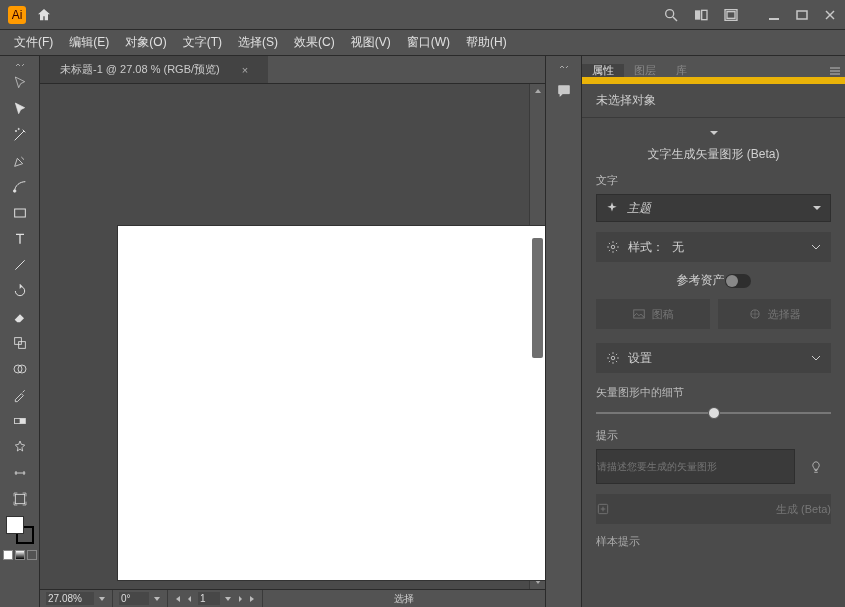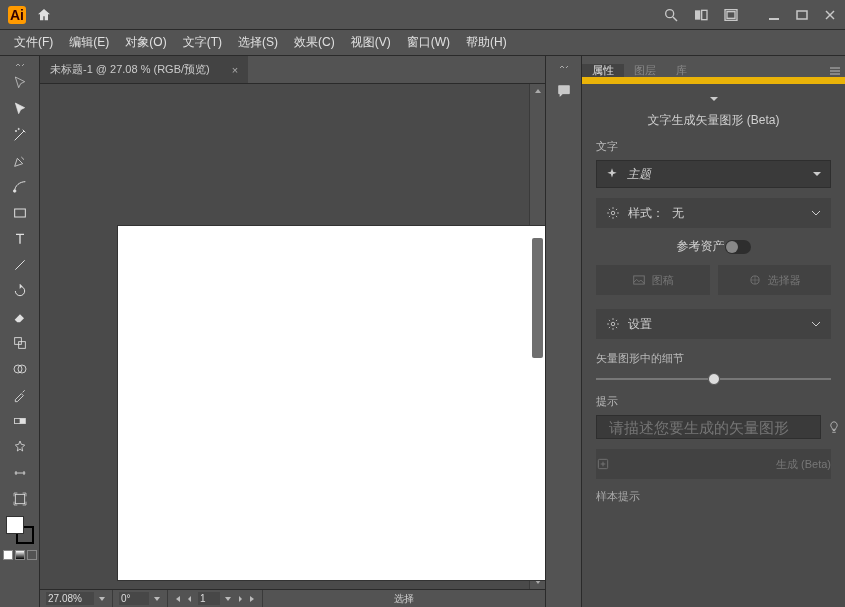--- a/index.html
+++ b/index.html
@@ -1,21 +1,21 @@
 <!DOCTYPE html>
 <html><head>
 <meta charset="utf-8">
 <style>
 * { margin: 0; padding: 0; box-sizing: border-box; font-family: "Microsoft YaHei", sans-serif; }
 body { background: #535353; color: #d0d0d0; font-size: 12px; overflow: hidden; width: 845px; height: 607px; }
 .app { display: flex; flex-direction: column; height: 607px; width: 845px; }
 
 
 .titlebar { height: 30px; background: #535353; display: flex; align-items: center; padding: 0 8px; border-bottom: 1px solid #2a2a2a; }
-.ai-logo { width: 18px; height: 18px; background: #ff9a00; border-radius: 3px; color: #330000; font-weight: bold; font-size: 14px; display: flex; align-items: center; justify-content: center; margin-right: 10px; }
+.ai-logo { width: 18px; height: 18px; background: #ff9a00; border-radius: 3px; color: #330000; font-weight: normal; font-size: 12px; display: flex; align-items: center; justify-content: center; margin-right: 10px; }
 .home-icon { width: 16px; height: 16px; fill: #e0e0e0; }
 .titlebar-spacer { flex: 1; }
 .titlebar-right { display: flex; align-items: center; gap: 14px; }
 .tb-icon { width: 16px; height: 16px; fill: #c8c8c8; cursor: pointer; }
 .win-controls { display: flex; gap: 14px; margin-left: 14px; }
 .win-btn { width: 14px; height: 14px; fill: #c8c8c8; cursor: pointer; }
 
 
 .menubar { height: 26px; background: #535353; display: flex; align-items: center; padding: 0 6px; border-bottom: 1px solid #2a2a2a; }
 .menu-item { padding: 4px 8px; color: #e0e0e0; cursor: pointer; }
@@ -30,21 +30,21 @@
 .toolbtn svg { width: 16px; height: 16px; fill: #e0e0e0; stroke: #e0e0e0; }
 .fillstroke { width: 28px; height: 28px; position: relative; margin-top: 4px; }
 .fillbox { position: absolute; width: 18px; height: 18px; background: #fff; border: 1px solid #333; left: 0; top: 0; }
 .strokebox { position: absolute; width: 18px; height: 18px; background: #535353; border: 2px solid #000; right: 0; bottom: 0; }
 .colormode { margin-top: 6px; display: flex; gap: 2px; }
 .cm { width: 10px; height: 10px; border: 1px solid #888; }
 
 
 .docarea { flex: 1; display: flex; flex-direction: column; background: #454545; min-width: 0; }
 .doctab-row { height: 28px; background: #535353; display: flex; align-items: center; border-bottom: 1px solid #2a2a2a; }
-.doctab { height: 100%; background: #434343; padding: 0 10px; display: flex; align-items: center; gap: 22px; font-size: 11px; color: #ccc; }
+.doctab { height: 100%; background: #434343; padding: 0 20px; display: flex; align-items: center; gap: 22px; font-size: 11px; color: #ccc; }
 .doctab-close { cursor: pointer; color: #aaa; }
 .canvas-container { flex: 1; position: relative; background: #4a4a4a; display: flex; overflow: hidden; }
 .canvas-view { flex: 1; display: flex; align-items: center; justify-content: center; position: relative; }
 .artboard { background: #fff; width: 452px; height: 354px; position: absolute; left: 78px; top: 142px; box-shadow: 0 0 0 1px #333; }
 .vscrollbar { width: 16px; background: #535353; border-left: 1px solid #3a3a3a; display: flex; flex-direction: column; }
 .sb-arrow { height: 14px; display: flex; align-items: center; justify-content: center; }
 .sb-track { flex: 1; position: relative; }
 .sb-thumb { position: absolute; left: 2px; right: 2px; top: 140px; height: 120px; background: #6e6e6e; border-radius: 2px; }
 
 
@@ -78,21 +78,21 @@
 .toggle-row { display: flex; align-items: center; justify-content: center; padding: 10px 14px; }
 .toggle { width: 26px; height: 14px; background: #2e2e2e; border-radius: 7px; position: relative; }
 .toggle-knob { width: 12px; height: 12px; background: #888; border-radius: 50%; position: absolute; top: 1px; left: 1px; }
 .twobtn { display: flex; gap: 8px; margin: 0 14px; }
 .ghostbtn { flex: 1; height: 30px; background: #424242; display: flex; align-items: center; justify-content: center; gap: 6px; color: #777; cursor: pointer; font-size: 11px; }
 .slider-wrap { margin: 6px 14px 2px 14px; }
 .slider-track { height: 2px; background: #777; position: relative; margin: 12px 0 6px 0; }
 .slider-thumb { width: 12px; height: 12px; background: #ddd; border-radius: 50%; position: absolute; top: -5px; left: 50%; transform: translateX(-50%); border: 1px solid #555; }
 .slider-ends { display: flex; justify-content: space-between; font-size: 10px; color: #999; }
 .prompt-row { display: flex; gap: 6px; margin: 6px 14px 0 14px; align-items: stretch; }
-.prompt-input { flex: 1; background: #3a3a3a; border: 1px solid #2e2e2e; color: #888; padding: 6px 12px; font-size: 15px; height: 24px; }
+.prompt-input { flex: 1; background: #3a3a3a; border: 1px solid #2e2e2e; color: #888; padding: 6px 0; font-size: 10px; height: 35px; }
 .bulb { width: 30px; display: flex; align-items: center; justify-content: center; cursor: pointer; }
 .genbtn { margin: 10px 14px 0 14px; height: 30px; background: #424242; display: flex; align-items: center; justify-content: space-between; gap: 0; color: #777; font-size: 11px; cursor: pointer; }
 .footer-lbl { padding: 10px 14px 0 14px; color: #aaa; font-size: 11px; }
 
 .icon { width: 14px; height: 14px; fill: #ccc; }
 </style>
 </head>
 <body>
 
 <div class="app">
@@ -342,20 +342,23 @@
           <div class="panel-menu">
               <svg width="14" height="14" viewBox="0 0 14 14">
                 <line x1="2" y1="4" x2="12" y2="4" stroke="#bbb"></line>
                 <line x1="2" y1="7" x2="12" y2="7" stroke="#bbb"></line>
                 <line x1="2" y1="10" x2="12" y2="10" stroke="#bbb"></line>
               </svg>
             </div>
         </div>
 
         <div class="panel-body">
+          <div class="section">
+            <div class="section-title">未选择对象</div>
+          </div>
 
           <div class="collapse-h">
             <svg class="chev" viewBox="0 0 10 10">
                 <path d="M1 3l4 4 4-4z"></path>
               </svg>
             <span>文字生成矢量图形 (Beta)</span>
           </div>
 
           <div class="pblock">
             <div class="lbl">文字</div>

